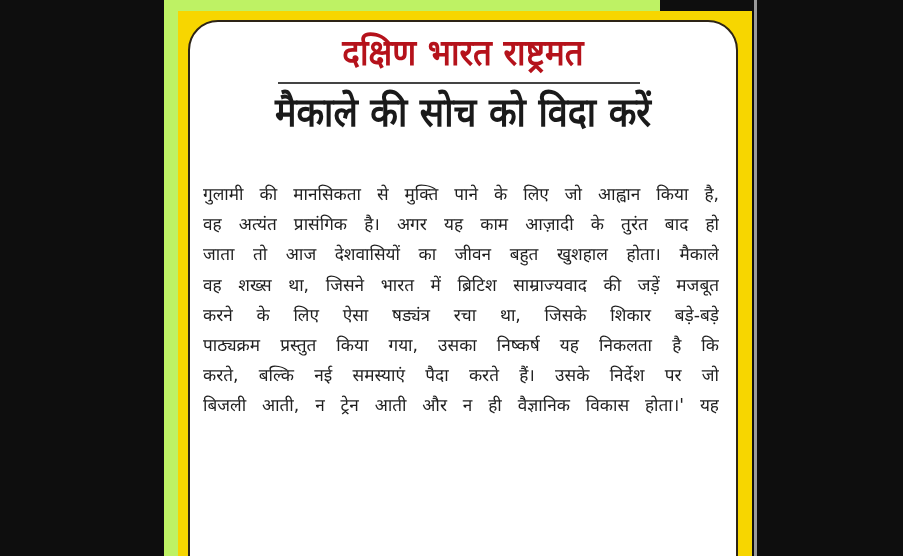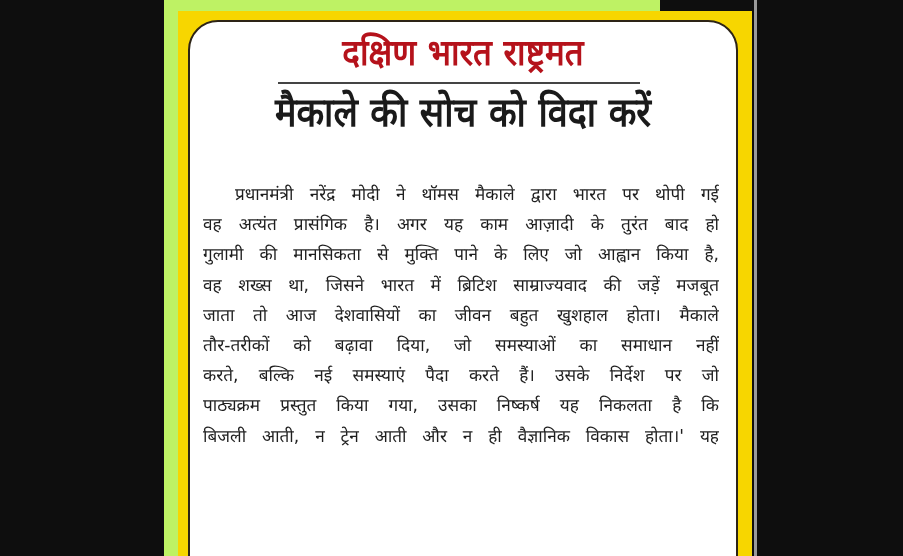--- a/index.html
+++ b/index.html
@@ -104,27 +104,26 @@
 </head>
 <body>
 
 <div class="page">
   <div class="yellow-frame">
     <div class="card">
       <div class="masthead">दक्षिण भारत राष्ट्रमत</div>
       <div class="masthead-rule"></div>
       <div class="headline">मैकाले की सोच को विदा करें</div>
       <div class="body-text">
-        <span class="line indent">प्रधानमंत्री नरेंद्र मोदी ने थॉमस मैकाले द्वारा भारत पर थोपी गई</span>
+        <span class="line">गुलामी की मानसिकता से मुक्ति पाने के लिए जो आह्वान किया है,</span>
         <span class="line">वह अत्यंत प्रासंगिक है। अगर यह काम आज़ादी के तुरंत बाद हो</span>
-        <span class="line">गुलामी की मानसिकता से मुक्ति पाने के लिए जो आह्वान किया है,</span>
+        <span class="line">जाता तो आज देशवासियों का जीवन बहुत खुशहाल होता। मैकाले</span>
         <span class="line">वह शख्स था, जिसने भारत में ब्रिटिश साम्राज्यवाद की जड़ें मजबूत</span>
-        <span class="line">जाता तो आज देशवासियों का जीवन बहुत खुशहाल होता। मैकाले</span>
-        <span class="line">तौर-तरीकों को बढ़ावा दिया, जो समस्याओं का समाधान नहीं</span>
+        <span class="line">करने के लिए ऐसा षड्यंत्र रचा था, जिसके शिकार बड़े-बड़े</span>
+        <span class="line">पाठ्यक्रम प्रस्तुत किया गया, उसका निष्कर्ष यह निकलता है कि</span>
         <span class="line">करते, बल्कि नई समस्याएं पैदा करते हैं। उसके निर्देश पर जो</span>
-        <span class="line">पाठ्यक्रम प्रस्तुत किया गया, उसका निष्कर्ष यह निकलता है कि</span>
         <span class="line">बिजली आती, न ट्रेन आती और न ही वैज्ञानिक विकास होता।' यह</span>
 
       </div>
     </div>
   </div>
 </div>
 <div class="page-edge"></div>
 
 </body></html>

